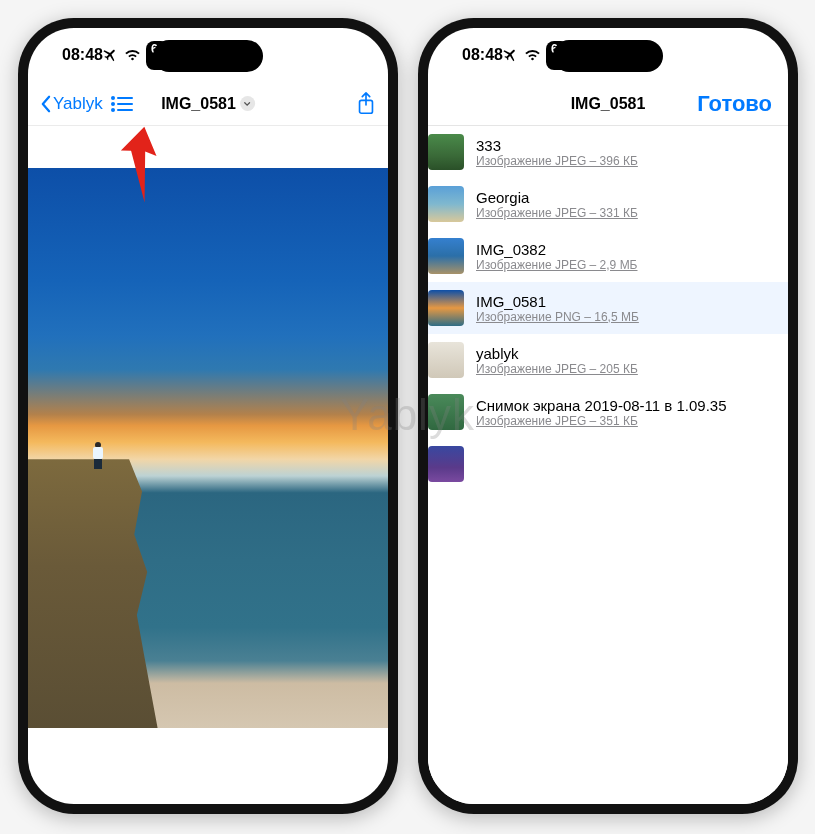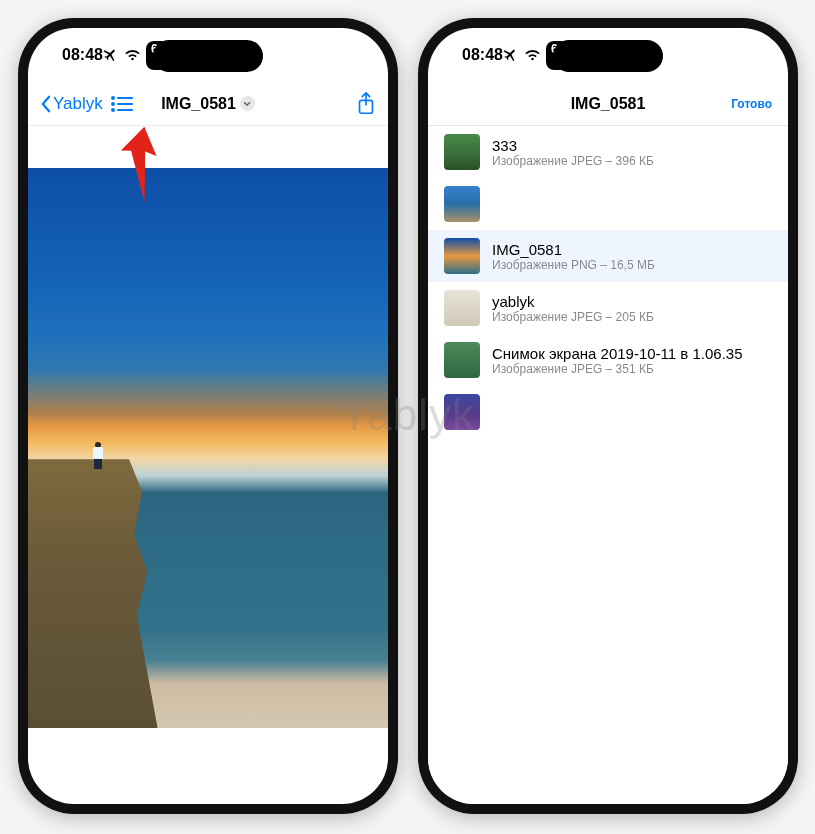--- a/index.html
+++ b/index.html
@@ -246,37 +246,36 @@
     border-bottom: 0.5px solid rgba(0,0,0,0.1);
   }
   .nav2-title {
     font-size: 16px;
     font-weight: 600;
   }
   .nav2-done{
     position:absolute;
     right:16px;
     color:#007aff;
-    font-size:12px;
+    font-size:22px;
     font-weight:600;
   }
 
   
   .file-list {
     position: absolute;
     top: 98px;
     left: 0; right: 0;
     bottom: 0;
     background:#fff;
   }
   .file-row{
     display:flex;
     align-items:center;
     height:52px;
-    padding-left:16px;
     box-sizing:border-box;
   }
   .file-row-wrap{ position:relative; }
   .thumb{
     width:36px;height:36px;
     border-radius:4px;
     flex-shrink:0;
     background:#888;
   }
   .t0{background:linear-gradient(to bottom,#4a8a4a 0%,#3a6a38 60%,#2a5028 100%);}
@@ -296,20 +295,21 @@
     font-size:15px;
     color:#000;
     white-space:nowrap;
     overflow:hidden;
     text-overflow:ellipsis;
   }
   .file-sub{
     font-size:12px;
     color:#8a8a8e;
     white-space:nowrap;
+    text-decoration:underline;
   }
   .row-selected{
     background:#eef5ff;
   }
 </style>
 </head>
 <body>
 
 <div class="canvas">
 
@@ -421,21 +421,35 @@
               <div class="thumb t0"></div>
               <div class="file-text">
                 <div class="file-name">333</div>
                 <div class="file-sub">Изображение JPEG – 396 КБ</div>
               </div>
             </div>
             <div class="sep"></div>
           </div>
           <div class="file-row-wrap">
             <div class="file-row">
+              <div class="thumb t1"></div>
+              <div class="file-text">
+                <div class="file-name">Georgia</div>
+                <div class="file-sub">Изображение JPEG – 331 КБ</div>
+              </div>
+            </div>
+            <div class="sep"></div>
+          </div>
+          <div class="file-row-wrap">
+            <div class="file-row">
               <div class="thumb t3"></div>
+              <div class="file-text">
+                <div class="file-name">IMG_0382</div>
+                <div class="file-sub">Изображение JPEG – 2,9 МБ</div>
+              </div>
             </div>
             <div class="sep"></div>
           </div>
           <div class="file-row-wrap">
             <div class="file-row row-selected">
               <div class="thumb t4"></div>
               <div class="file-text">
                 <div class="file-name">IMG_0581</div>
                 <div class="file-sub">Изображение PNG – 16,5 МБ</div>
               </div>
@@ -449,21 +463,21 @@
                 <div class="file-name">yablyk</div>
                 <div class="file-sub">Изображение JPEG – 205 КБ</div>
               </div>
             </div>
             <div class="sep"></div>
           </div>
           <div class="file-row-wrap">
             <div class="file-row">
               <div class="thumb t7"></div>
               <div class="file-text">
-                <div class="file-name">Снимок экрана 2019-10-11 в 1.06.35</div>
+                <div class="file-name">Снимок экрана 2019-08-11 в 1.09.35</div>
                 <div class="file-sub">Изображение JPEG – 351 КБ</div>
               </div>
             </div>
             <div class="sep"></div>
           </div>
           <div class="file-row-wrap">
             <div class="file-row">
               <div class="thumb t8"></div>
             </div>
             <div class="sep"></div>

